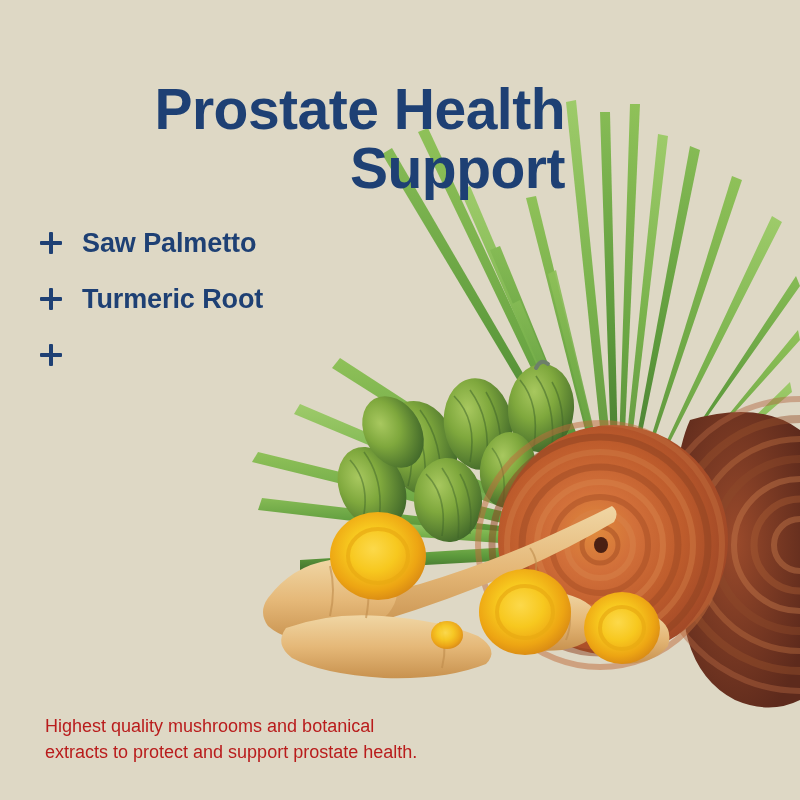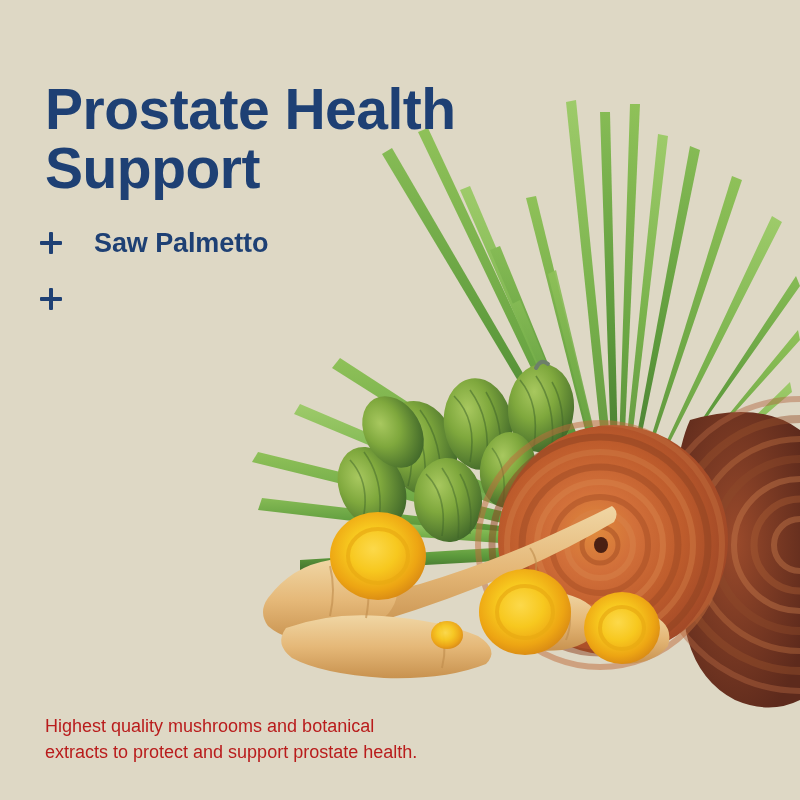--- a/index.html
+++ b/index.html
@@ -23,36 +23,37 @@
     left: 45px;
     top: 42px;
     width: 520px;
     font-size: 57px;
     line-height: 1.04;
     font-weight: 700;
     letter-spacing: -0.5px;
     color: #1e4074;
     z-index: 40;
     white-space: pre-line;
+    text-align: right;
   }
 
   .benefit-list {
     position: absolute;
     left: 38px;
     top: 215px;
     z-index: 40;
     margin: 0;
     padding: 0;
     list-style: none;
   }
   .benefit-item {
     display: flex;
     align-items: center;
     height: 56px;
-    gap: 30px;
+    gap: 18px;
   }
   .plus-icon {
     width: 26px;
     height: 26px;
     flex: 0 0 26px;
     position: relative;
   }
   .plus-icon::before,
   .plus-icon::after {
     content: "";
@@ -303,19 +304,23 @@
   <h1 class="headline">Prostate Health
 Support</h1>
 
   <ul class="benefit-list">
     <li class="benefit-item">
       <span class="plus-icon"></span>
       <span class="benefit-label">Saw Palmetto</span>
     </li>
     <li class="benefit-item">
       <span class="plus-icon"></span>
+      <span class="benefit-label">Turmeric Root</span>
+    </li>
+    <li class="benefit-item">
+      <span class="plus-icon"></span>
     </li>
   </ul>
 
   <p class="tagline">Highest quality mushrooms and botanical
 extracts to protect and support prostate health.</p>
 
 </div>
 
 </body></html>

